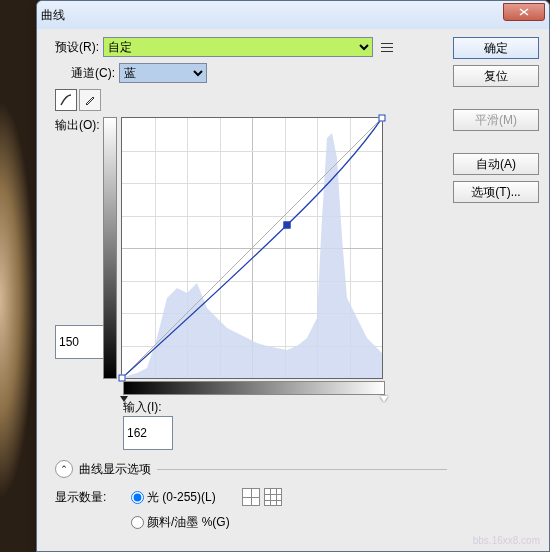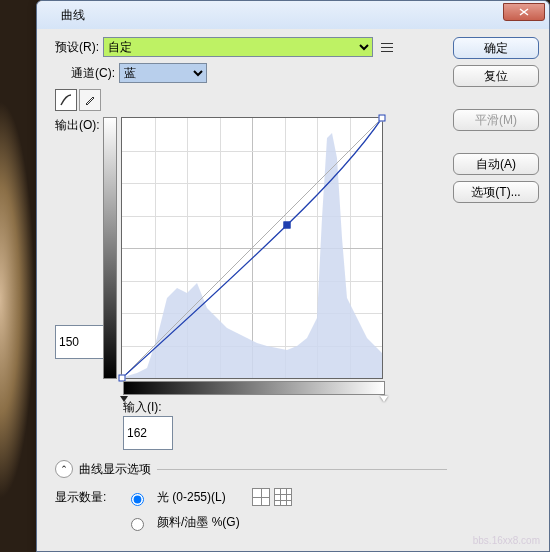--- a/index.html
+++ b/index.html
@@ -1,36 +1,36 @@
 <!DOCTYPE html>
 <html><head>
 <meta charset="utf-8">
 <style>
 * { box-sizing: border-box; font-family: "Microsoft YaHei", "SimSun", sans-serif; }
 body { margin: 0; padding: 0; background: #2a1f15; width: 550px; height: 552px; position: relative; }
 .bg-left { position: absolute; left: 0; top: 100px; width: 35px; height: 400px; background: radial-gradient(ellipse at 0% 50%, #d4b896 0%, #8b6f47 40%, transparent 70%); }
 .dialog { position: absolute; left: 36px; top: 0; width: 514px; height: 552px; background: #ebebeb; border: 1px solid #5a6e8c; border-radius: 6px 6px 0 0; box-shadow: 0 2px 8px rgba(0,0,0,0.3); }
 .titlebar { height: 28px; background: linear-gradient(#e8f0fb, #d5e4f7); border-radius: 6px 6px 0 0; display: flex; align-items: center; padding: 0 4px; position: relative; }
-.titlebar-text { font-size: 12px; color: #000; margin-left: 20px; }
+.titlebar-text { font-size: 12px; color: #000; margin-left: 0; }
 .close-btn { position: absolute; right: 4px; top: 2px; width: 42px; height: 18px; background: linear-gradient(#e49c8f, #c8614f); border: 1px solid #8b3a2e; border-radius: 0 0 3px 3px; display: flex; align-items: center; justify-content: center; color: #fff; font-size: 10px; cursor: pointer; }
 .content { padding: 8px 10px; font-size: 12px; color: #000; }
 .row { display: flex; align-items: center; margin-bottom: 6px; }
 .label { margin-right: 4px; }
 select { font-size: 12px; height: 20px; background: #bef264; border: 1px solid #7a8a9e; }
 .preset-select { width: 270px; }
 .menu-icon { width: 16px; height: 16px; margin-left: 6px; display: flex; flex-direction: column; justify-content: space-around; padding: 2px; }
 .menu-icon span { height: 1px; background: #333; }
 .channel-select { width: 88px; background: #b8cfec; }
 .tool-btns { display: flex; gap: 2px; margin-right: 6px; }
 .tool-btn { width: 22px; height: 22px; border: 1px solid #999; background: #f5f5f5; display: flex; align-items: center; justify-content: center; cursor: pointer; }
 .tool-btn.active { background: #fff; border: 1px solid #666; }
 .main-area { display: flex; margin-left: 8px; }
 .left-panel { flex: 1; }
 .right-panel { width: 92px; display: flex; flex-direction: column; gap: 6px; padding-left: 6px; }
-.btn { height: 22px; background: linear-gradient(#fdfdfd, #e8e8e8); border: 1px solid #8a8a8a; border-radius: 6px; font-size: 12px; cursor: pointer; display: flex; align-items: center; justify-content: center; }
+.btn { height: 22px; background: linear-gradient(#fdfdfd, #e8e8e8); border: 1px solid #8a8a8a; border-radius: 0; font-size: 12px; cursor: pointer; display: flex; align-items: center; justify-content: center; }
 .btn.primary { border: 1px solid #4a6ea8; background: linear-gradient(#f5f9ff, #dce8f7); }
 .btn.disabled { color: #999; }
 .chk-row { display: flex; align-items: center; gap: 3px; font-size: 12px; }
 input[type="checkbox"] { width: 13px; height: 13px; margin: 0; }
 .curve-area { display: flex; margin-top: 4px; }
 .vgrad { width: 14px; height: 262px; background: linear-gradient(#fff, #000); border: 1px solid #888; margin-right: 4px; margin-top: 0; }
 .curve-box { width: 262px; height: 262px; background: #fff; border: 1px solid #666; position: relative; }
 .grid-line { position: absolute; background: #ddd; }
 .grid-line.v { width: 1px; height: 100%; }
 .grid-line.h { height: 1px; width: 100%; }
@@ -44,21 +44,21 @@
 .io-row { display: flex; align-items: center; gap: 4px; margin-top: 4px; }
 .io-input { width: 50px; height: 18px; border: 1px solid #7a8a9e; font-size: 12px; padding: 16px 3px; }
 .output-col { display: flex; flex-direction: column; align-items: flex-start; width: 50px; margin-right: 4px; }
 .eyedroppers { display: flex; gap: 8px; margin-left: 30px; }
 .eyedrop { width: 20px; height: 20px; display: flex; align-items: center; justify-content: center; }
 .expand-hdr { display: flex; align-items: center; gap: 6px; margin-top: 10px; }
 .expand-btn { width: 18px; height: 18px; border: 1px solid #999; border-radius: 9px; background: #fff; display: flex; align-items: center; justify-content: center; font-size: 9px; }
 .hr-line { flex: 1; height: 1px; background: #bbb; }
 .opts-grid { margin-top: 10px; font-size: 12px; }
 .opts-row { display: flex; align-items: center; margin-bottom: 8px; gap: 6px; }
-.radio-lbl { display: flex; align-items: flex-end; gap: 13px; }
+.radio-lbl { display: flex; align-items: center; gap: 3px; }
 input[type="radio"] { margin: 0; }
 .grid-icons { display: flex; gap: 4px; margin-left: 20px; }
 .grid-icon { width: 18px; height: 18px; border: 1px solid #888; background: #fff; position: relative; }
 .grid-icon::before, .grid-icon::after { content: ''; position: absolute; background: #888; }
 .gi4::before { left: 50%; top: 0; width: 1px; height: 100%; }
 .gi4::after { top: 50%; left: 0; height: 1px; width: 100%; }
 .gi9 { background-image: linear-gradient(#888 1px, transparent 1px), linear-gradient(90deg, #888 1px, transparent 1px); background-size: 6px 6px; background-position: -1px -1px; }
 .hand-icon { width: 24px; height: 24px; margin-right: 6px; }
 .watermark { position: absolute; right: 10px; bottom: 6px; font-size: 10px; color: #c8b8d0; opacity: 0.6; }
 </style>

